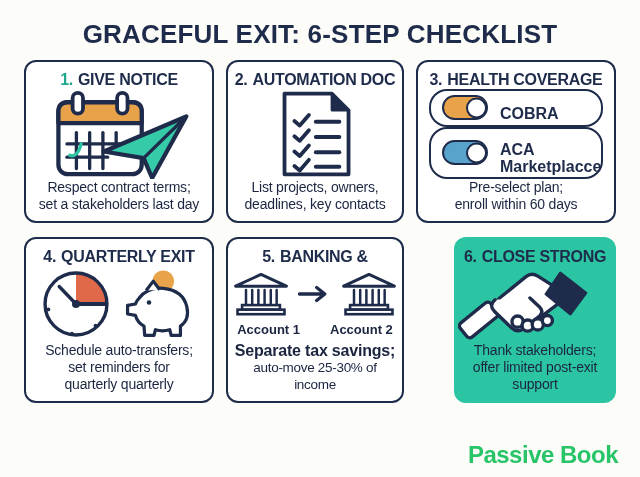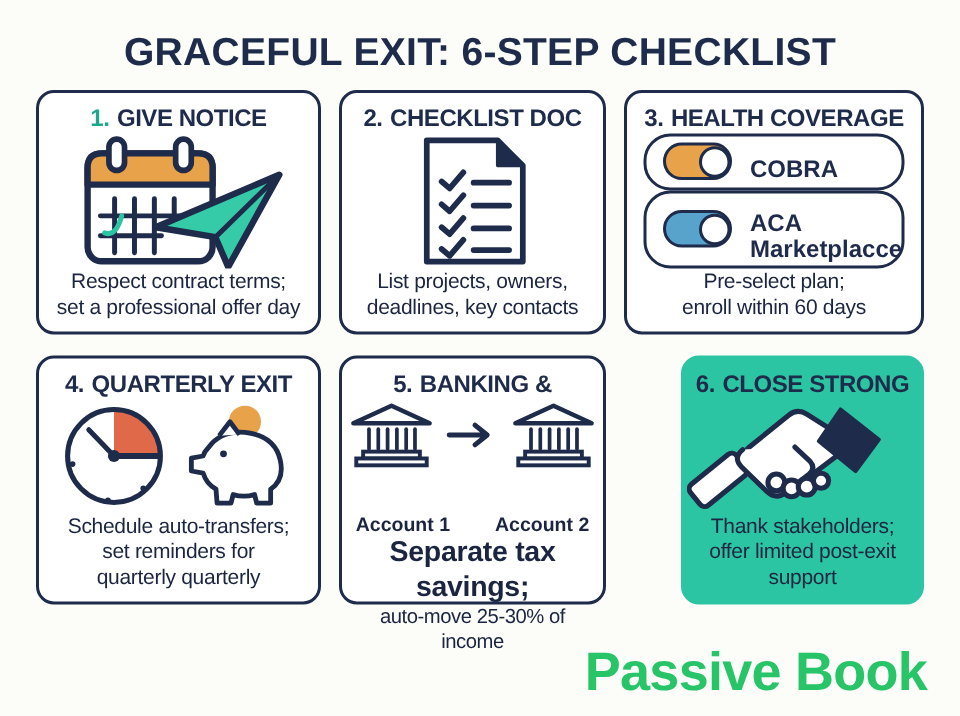--- a/index.html
+++ b/index.html
@@ -76,27 +76,27 @@
     background:#fff;border:2.5px solid #1e2b4a;
     box-sizing:border-box;
   }
   .pill-label{
     font-size:16px;font-weight:700;color:#1e2b4a;line-height:1.05;
     display:flex;flex-direction:column;margin-top:12px;
   }
   
   .account-labels{
     display:flex;justify-content:center;gap:30px;
-    font-size:13px;font-weight:700;color:#1b2540;margin-top:28px;
-  }
-  .banking-caption .l1{font-size:19px;font-weight:700;}
+    font-size:13px;font-weight:700;color:#1b2540;
+  }
+  .banking-caption .l1{font-size:16px;font-weight:700;}
   .banking-caption .l2{font-size:13.5px;font-weight:500;letter-spacing:-.3px;}
   .brand{
     position:absolute;right:22px;bottom:8px;
-    font-size:36px;font-weight:700;
+    font-size:24px;font-weight:700;
     letter-spacing:-.5px;
     color:#27c468;
   }
 </style>
 </head>
 <body>
 
 <div class="page">
 
   <h1 class="main-title">GRACEFUL EXIT: 6-STEP CHECKLIST</h1>
@@ -123,27 +123,27 @@
           </g>
           <path d="M24,70 q8,3 12,-12" fill="none" stroke="#2cc5a3" stroke-width="3.5" stroke-linecap="round"></path>
         </g>
         <g>
           <polygon points="147,29 60,66 102,73 111,94" fill="#35cba9" stroke="#1e2b4a" stroke-width="4.5" stroke-linejoin="round"></polygon>
           <line x1="147" y1="29" x2="102" y2="73" stroke="#1e2b4a" stroke-width="3.5" stroke-linecap="round"></line>
         </g>
       </svg>
       <div class="caption">
         <div>Respect contract terms;</div>
-        <div>set a professional offer day</div>
-      </div>
-    </div>
-
-    <div class="card">
-      <div class="card-head">
-        <span class="num">2.</span><span>CHECKLIST DOC</span>
+        <div>set a stakeholders last day</div>
+      </div>
+    </div>
+
+    <div class="card">
+      <div class="card-head">
+        <span class="num">2.</span><span>AUTOMATION DOC</span>
       </div>
       <svg width="88" height="96" viewBox="0 0 104 118">
         <path d="M12,6 H74 L96,28 V112 H12 Z" fill="#fff" stroke="#1e2b4a" stroke-width="5" stroke-linejoin="round"></path>
         <path d="M74,6 L96,28 H74 Z" fill="#1e2b4a" stroke="#1e2b4a" stroke-width="3" stroke-linejoin="round"></path>
         <g fill="none" stroke="#1e2b4a" stroke-width="5" stroke-linecap="round" stroke-linejoin="round">
           <polyline points="25,42 32,48 44,34"></polyline>
             <line x1="53" y1="43" x2="84" y2="43"></line>
           <polyline points="25,62 32,68 44,54"></polyline>
             <line x1="53" y1="63" x2="84" y2="63"></line>
           <polyline points="25,82 32,88 44,74"></polyline>

